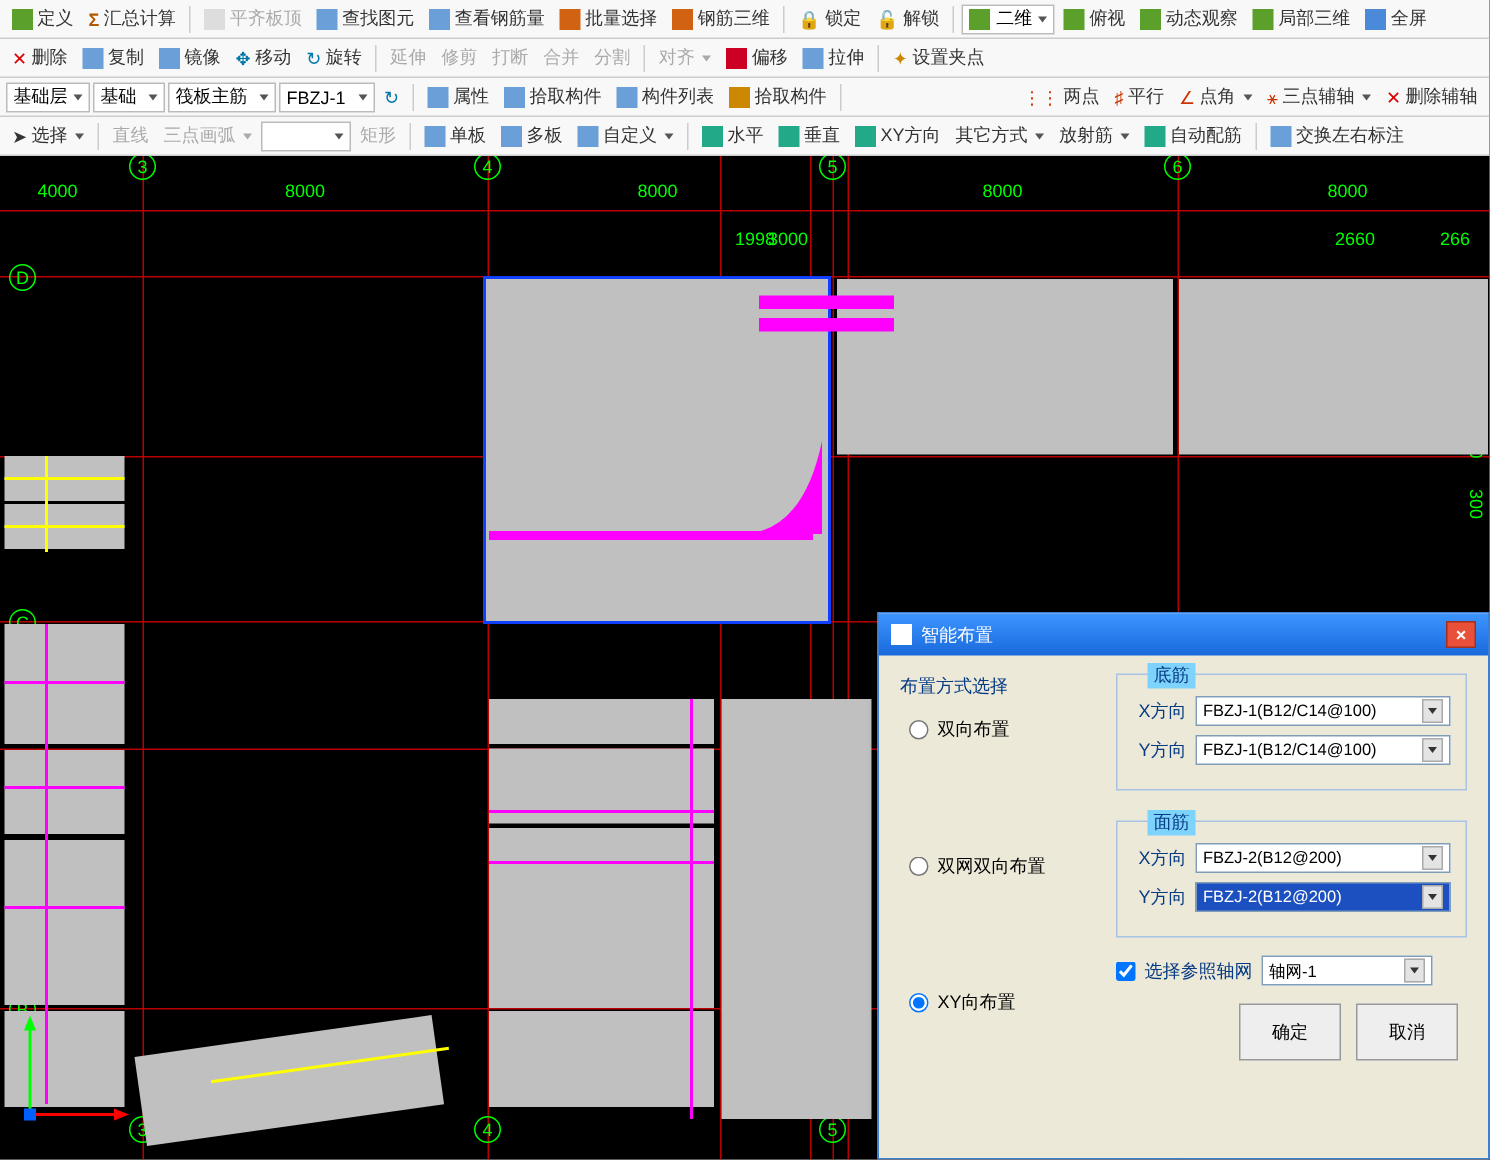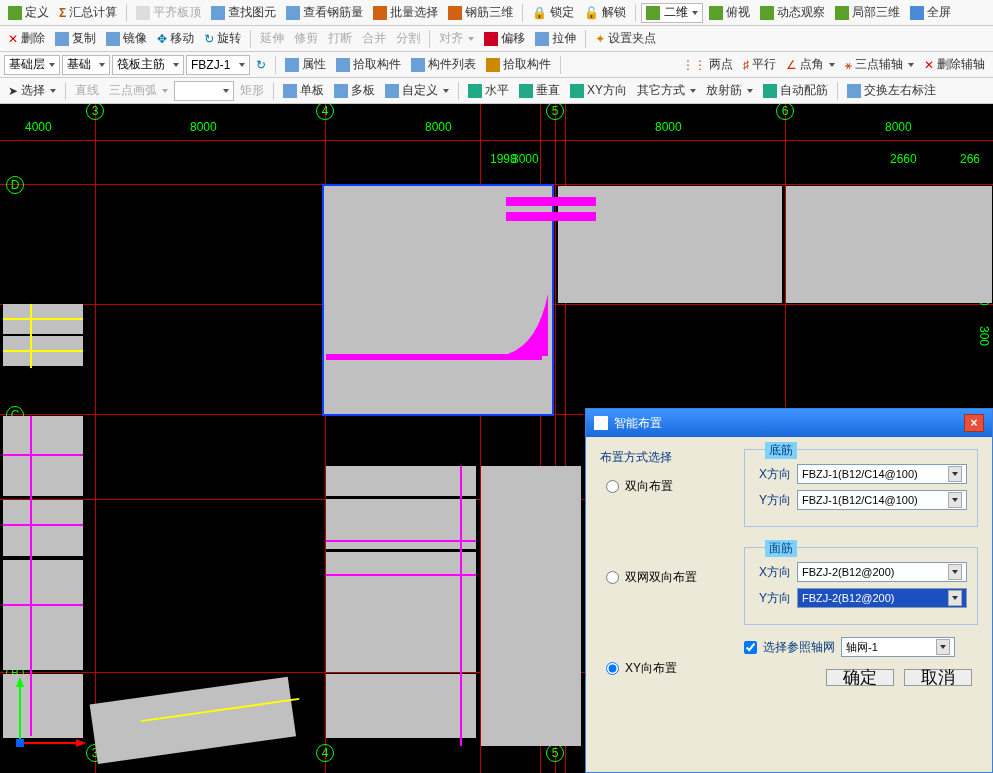--- a/index.html
+++ b/index.html
@@ -26,21 +26,21 @@
   .radio-row { display:flex; align-items:center; gap:6px; margin:12px 0 12px 6px; color:#000; }
   .radio-row input { width:13px; height:13px; }
   .form-row { display:flex; align-items:center; gap:6px; margin:6px 0; }
   .form-row label { width:36px; text-align:right; color:#063a83; }
   .select-box { flex:1; height:20px; border:1px solid #7f9db9; background:#fff; display:flex; align-items:center; padding:0 4px; font-size:11px; color:#000; }
   .select-box.highlight { background:#1c4fbf; color:#fff; }
   .select-caret { margin-left:auto; width:14px; height:16px; background:#e4e4e4; border:1px solid #aaa; display:flex; align-items:center; justify-content:center; }
   .select-caret::after { content:""; border-left:3px solid transparent; border-right:3px solid transparent; border-top:4px solid #333; }
   .check-row { display:flex; align-items:center; gap:6px; margin-top:0; }
   .dlg-btns { display:flex; justify-content:flex-end; gap:10px; margin-top:12px; padding-right:6px; }
-  .dlg-btn { width:68px; height:17px; background:#eee; border:1px solid #999; display:flex; align-items:center; justify-content:center; cursor:pointer; font-size:17px; color:#000; }
+  .dlg-btn { width:68px; height:38px; background:#eee; border:1px solid #999; display:flex; align-items:center; justify-content:center; cursor:pointer; font-size:12px; color:#000; }
   
   .ucs { position:absolute; left:10px; bottom:20px; }
   .ucs svg { display:block; }
   
   .hline { position:absolute; height:1px; left:0; right:0; }
   .vline { position:absolute; width:1px; top:0; bottom:0; }
   .gray-rect { position:absolute; background:#c0c0c0; }
   .blue-box { position:absolute; border:2px solid #1040ff; background:#c0c0c0; }
   .mag-rect { position:absolute; background:#ff00ff; }
 </style>

